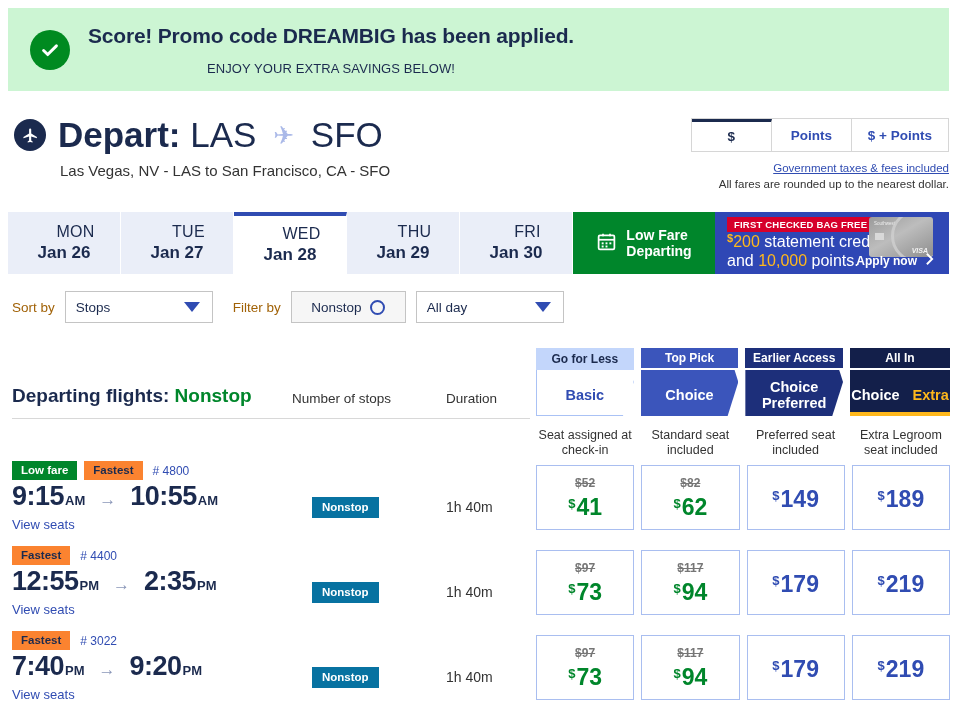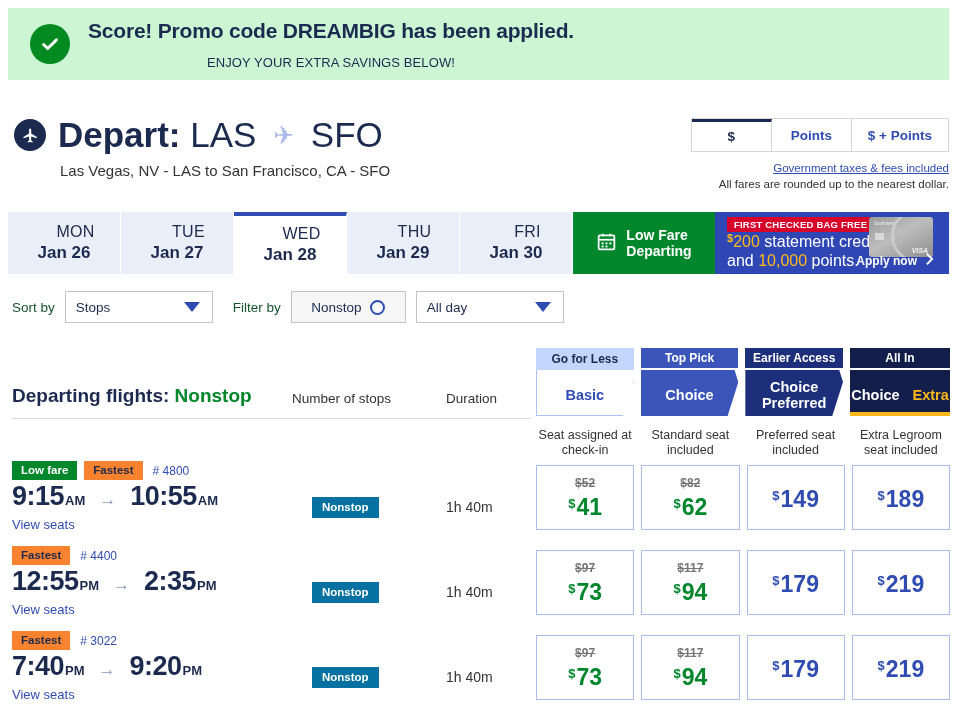--- a/index.html
+++ b/index.html
@@ -7,21 +7,21 @@
     width: 957px; height: 714px;
     background: #ffffff;
     font-family: "Liberation Sans", sans-serif;
     color: #1b2a4e;
     overflow: hidden;
   }
 
   
   .promo-banner {
     position: absolute; left: 8px; top: 8px;
-    width: 941px; height: 72px;
+    width: 941px; height: 83px;
     background: #ccf5d3;
     display: flex; align-items: center;
     padding-left: 22px;
   }
   .promo-check {
     width: 40px; height: 40px; border-radius: 50%;
     background: #008a20;
     display: flex; align-items: center; justify-content: center;
     flex: 0 0 auto; margin-right: 18px;
   }
@@ -104,21 +104,21 @@
   .cc-card .swirl { position:absolute; right:-12px; top:-8px; width:54px; height:54px; border:3px solid #cfcfcf; border-radius:50%; opacity:.8;}
   .cc-card .visa { position:absolute; right:5px; bottom:3px; font-size:7px; font-weight:bold; color:#f2f2f2; font-style:italic;}
   .cc-card .brand { position:absolute; left:5px; top:4px; font-size:4.5px; color:#eee; }
   .cc-apply {
     position: absolute; right: 14px; bottom: 5px; color: #fff; font-size: 12px; font-weight: bold;
     display: flex; align-items: center; gap: 7px;
   }
 
   
   .filters { position: absolute; left: 12px; top: 291px; display: flex; align-items: center; gap: 10px; }
-  .f-label { font-size: 13.5px; color: #14532d; }
+  .f-label { font-size: 13.5px; color: #a16207; }
   .f-select {
     width: 148px; height: 32px; border: 1px solid #c4c4c4; background: #fff;
     display: flex; align-items: center; padding: 0 10px; font-size: 13.5px; color: #1b2a4e;
     cursor: pointer; position: relative;
   }
   .f-select .caret {
     position: absolute; right: 12px; width: 0; height: 0;
     border-left: 8px solid transparent; border-right: 8px solid transparent;
     border-top: 10px solid #304cb2;
   }

